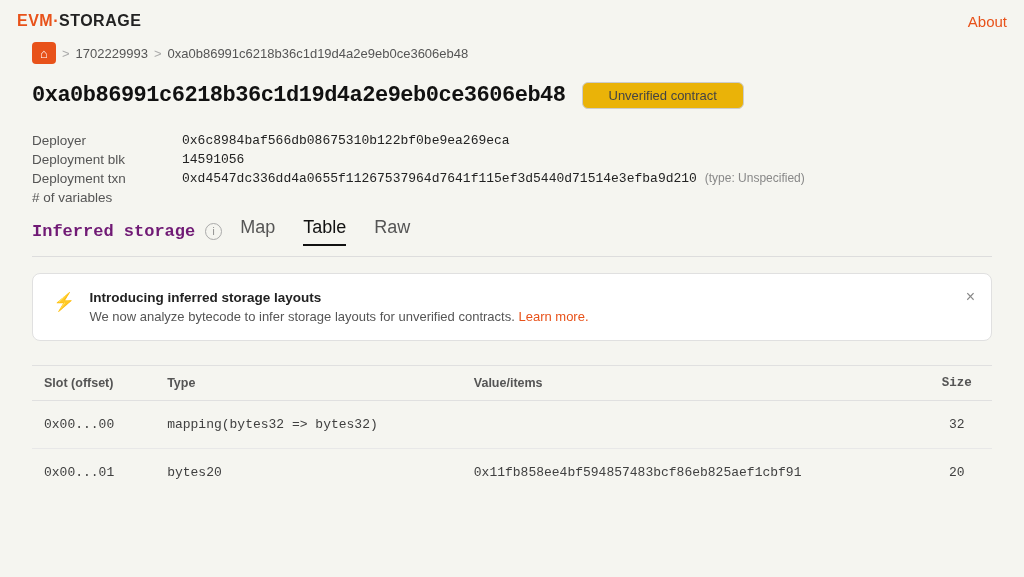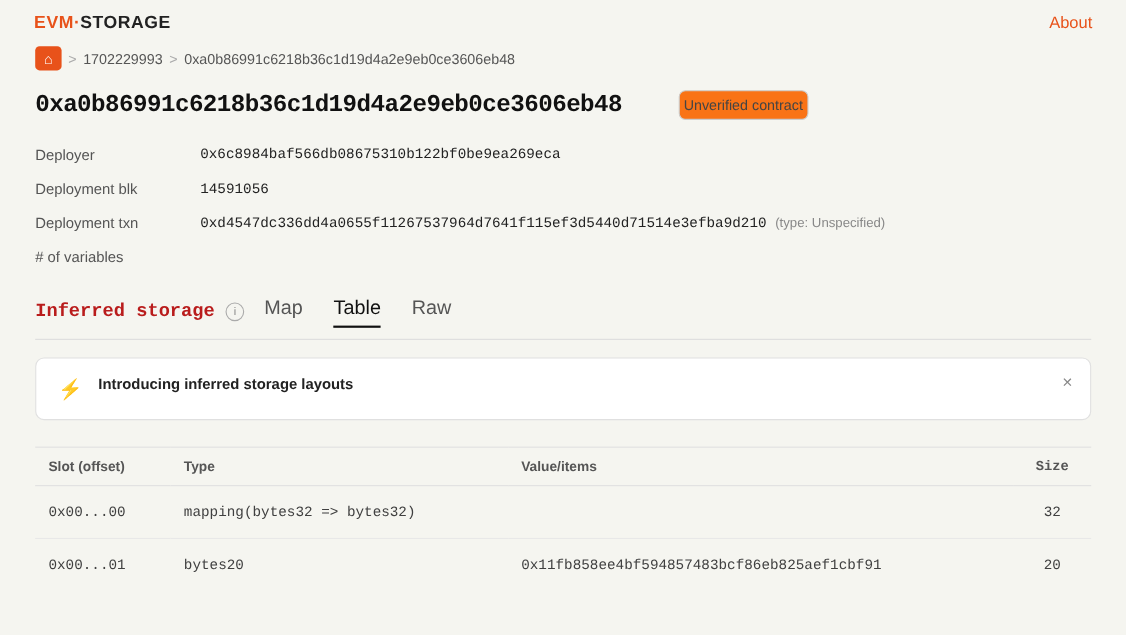--- a/index.html
+++ b/index.html
@@ -5,21 +5,22 @@
     * { box-sizing: border-box; margin: 0; padding: 0; }
     body {
       font-family: -apple-system, BlinkMacSystemFont, 'Segoe UI', sans-serif;
       background: #f5f5f0;
       color: #222;
       font-size: 14px;
     }
     header {
       display: flex;
       justify-content: space-between;
-      padding: 12px 31px;
+      align-items: center;
+      padding: 12px 17px;
       background: #f5f5f0;
     }
     .logo {
       font-weight: 700;
       font-size: 16px;
       letter-spacing: 0.5px;
     }
     .logo-evm { color: #e8521a; }
     .logo-storage { color: #222; }
     .about-link {
@@ -61,34 +62,33 @@
       margin-bottom: 24px;
     }
     .contract-address {
       font-family: 'Courier New', Courier, monospace;
       font-size: 22px;
       font-weight: 600;
       color: #111;
       letter-spacing: -0.5px;
     }
     .unverified-badge {
-      background: #f97316;
+      background: #eab308;
       border: 1.5px solid #ccc;
       border-radius: 6px;
-      padding: 5px 4px;
+      padding: 5px 26px;
       font-size: 13px;
       color: #444;
       white-space: nowrap;
-      margin-left: 35px;
     }
     .meta-table {
       display: grid;
       grid-template-columns: 150px 1fr;
-      row-gap: 16px;
-      margin-bottom: 28px;
+      row-gap: 4px;
+      margin-bottom: 12px;
     }
     .meta-label {
       color: #555;
       font-size: 13.5px;
     }
     .meta-value {
       font-family: 'Courier New', Courier, monospace;
       font-size: 13px;
       color: #222;
     }
@@ -100,21 +100,21 @@
     .section-header {
       display: flex;
       align-items: center;
       gap: 10px;
       margin-bottom: 0;
     }
     .section-title {
       font-size: 17px;
       font-weight: 700;
       font-family: 'Courier New', Courier, monospace;
-      color: #b91c1c;
+      color: #701a75;
     }
     .info-icon {
       width: 17px;
       height: 17px;
       border: 1.5px solid #aaa;
       border-radius: 50%;
       display: inline-flex;
       align-items: center;
       justify-content: center;
       font-size: 10px;
@@ -274,20 +274,24 @@
       <span class="tab">Raw</span>
     </div>
   </div>
 
   <hr class="section-divider">
 
   <div class="info-banner">
     <span class="banner-icon">⚡</span>
     <div>
       <div class="banner-text-title">Introducing inferred storage layouts</div>
+      <div class="banner-text-body">
+        <span>We now analyze bytecode to infer storage layouts for unverified contracts.</span>
+        <a class="banner-learn-more">Learn more.</a>
+      </div>
     </div>
     <button class="banner-close">×</button>
   </div>
 
   <table class="storage-table">
     <thead>
       <tr>
         <th>Slot (offset)</th>
         <th>Type</th>
         <th>Value/items</th>

